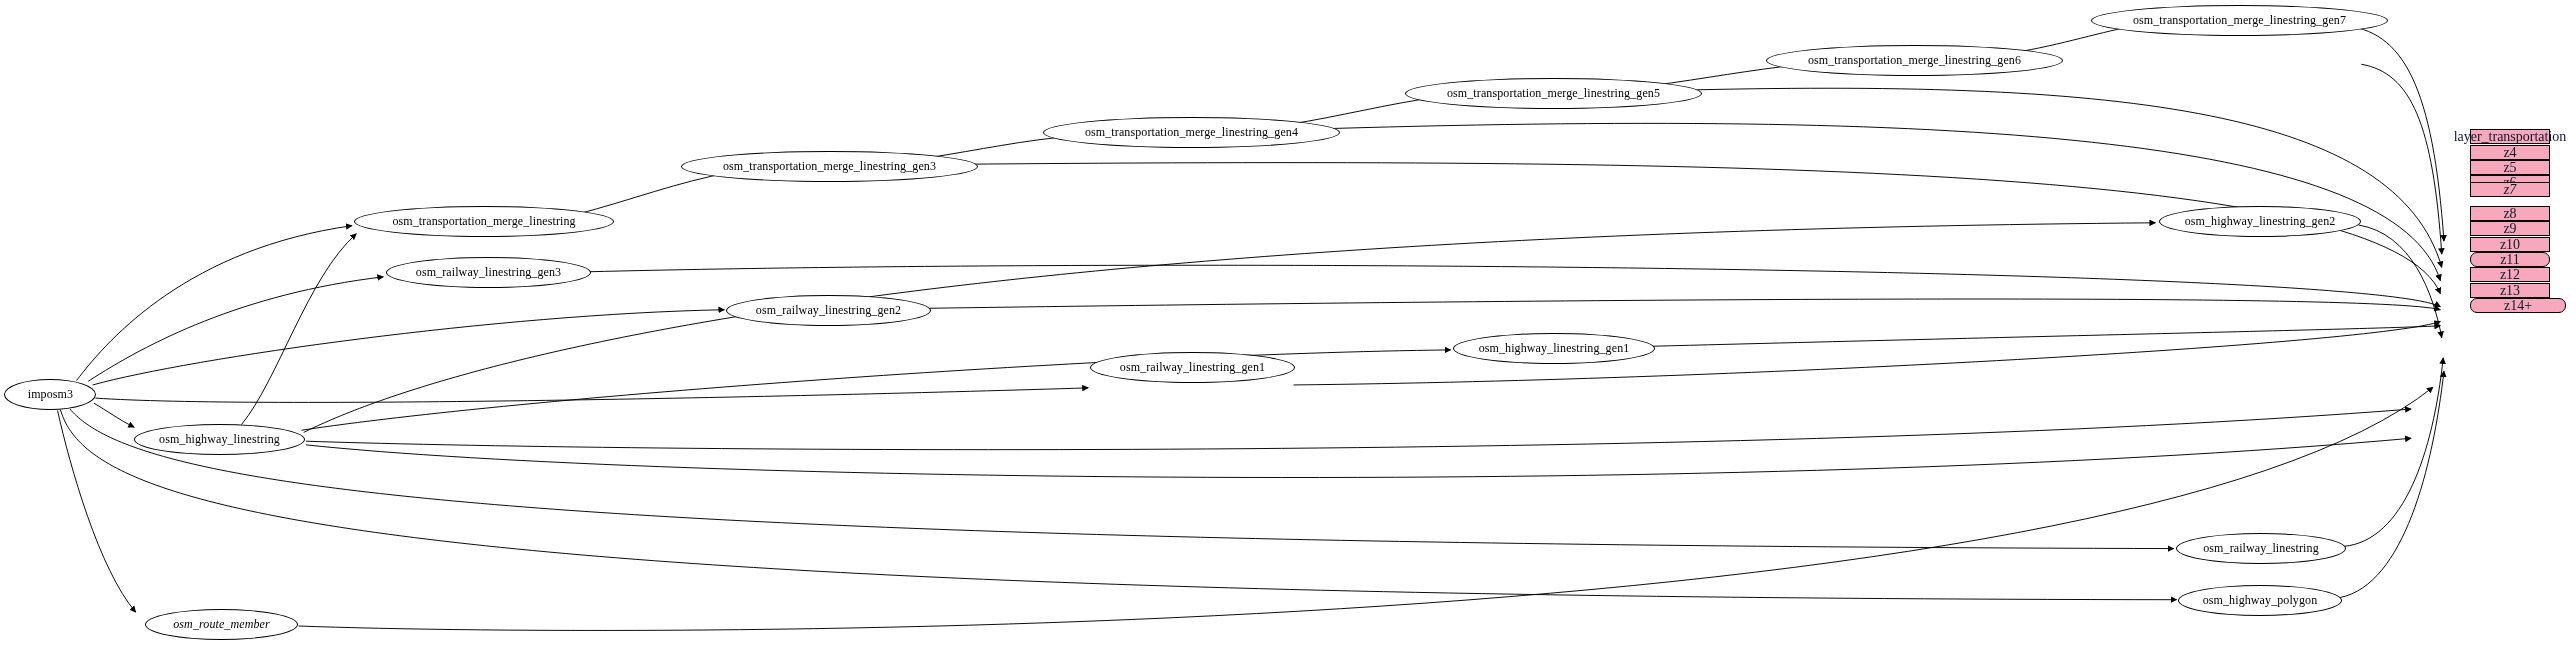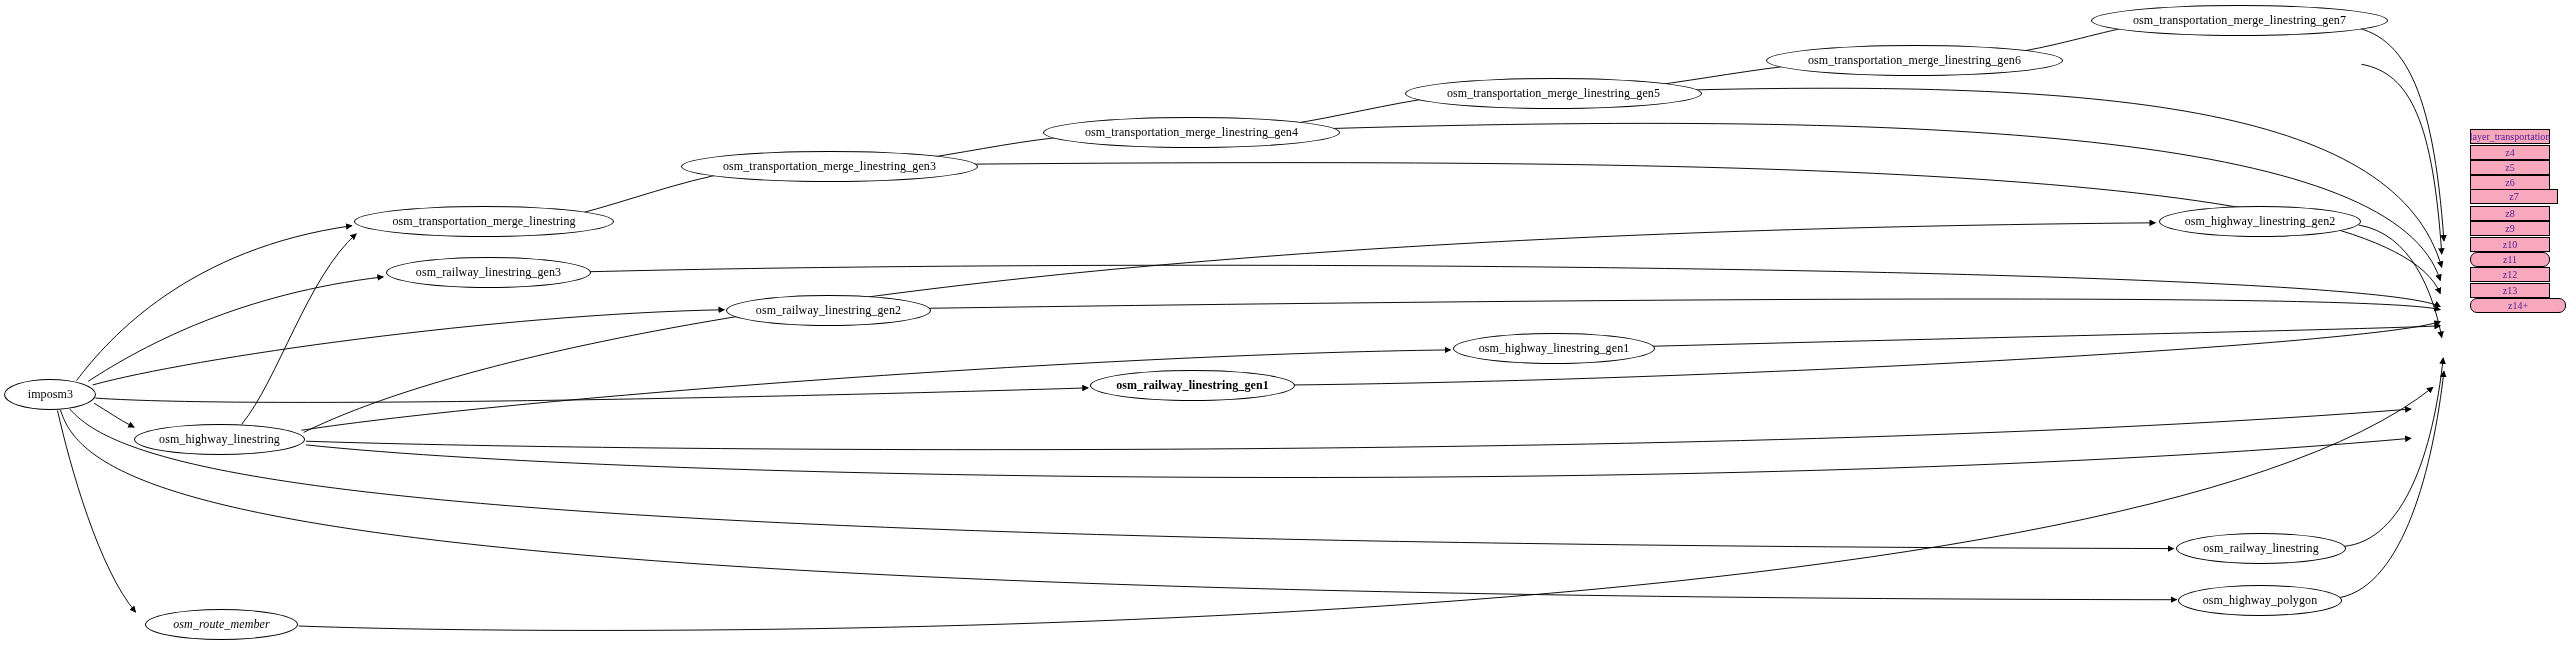--- a/index.html
+++ b/index.html
@@ -37,22 +37,22 @@
     letter-spacing: 0.1px;
   }
   .zoombox {
     position: absolute;
     box-sizing: border-box;
     display: flex;
     align-items: center;
     justify-content: center;
     background: #f8a8bc;
     border: 0.7px solid #000000;
-    color: #4c1d95;
-    font-size: 10px;
+    color: #0f172a;
+    font-size: 14px;
     white-space: nowrap;
   }
   .zoombox.header {
     background: #f8a8bc;
   }
 </style>
 </head>
 <body>
 
 <div id="canvas">
@@ -119,37 +119,37 @@
   </svg>
 
   <div id="nodes">
       <div class="node" style="left: 4.4px; top: 379px; width: 92px; height: 31px;">imposm3</div>
       <div class="node" style="left: 134px; top: 424px; width: 171px; height: 31px;">osm_highway_linestring</div>
       <div class="node" style="left: 145px; top: 609px; width: 153px; height: 31px; font-style: italic;">osm_route_member</div>
       <div class="node" style="left: 386px; top: 257px; width: 205px; height: 31px;">osm_railway_linestring_gen3</div>
       <div class="node" style="left: 354px; top: 206px; width: 260px; height: 31px;">osm_transportation_merge_linestring</div>
       <div class="node" style="left: 726px; top: 295px; width: 205px; height: 31px;">osm_railway_linestring_gen2</div>
       <div class="node" style="left: 681px; top: 151px; width: 297px; height: 31px;">osm_transportation_merge_linestring_gen3</div>
-      <div class="node" style="left: 1090px; top: 370px; width: 205px; height: 31px; font-weight: bold;">osm_railway_linestring_gen1</div>
+      <div class="node" style="left: 1090px; top: 352px; width: 205px; height: 31px;">osm_railway_linestring_gen1</div>
       <div class="node" style="left: 1043px; top: 117px; width: 297px; height: 31px;">osm_transportation_merge_linestring_gen4</div>
       <div class="node" style="left: 1453px; top: 333px; width: 202px; height: 31px;">osm_highway_linestring_gen1</div>
       <div class="node" style="left: 1405px; top: 78px; width: 297px; height: 31px;">osm_transportation_merge_linestring_gen5</div>
       <div class="node" style="left: 1766px; top: 45px; width: 297px; height: 31px;">osm_transportation_merge_linestring_gen6</div>
       <div class="node" style="left: 2091px; top: 5.1px; width: 297px; height: 31px;">osm_transportation_merge_linestring_gen7</div>
       <div class="node" style="left: 2159px; top: 206px; width: 202px; height: 31px;">osm_highway_linestring_gen2</div>
       <div class="node" style="left: 2176px; top: 533px; width: 170px; height: 31px;">osm_railway_linestring</div>
       <div class="node" style="left: 2178px; top: 585px; width: 164px; height: 31px;">osm_highway_polygon</div>
     </div>
 
   <div id="zoomtable">
       <div class="zoombox header" style="left: 2470px; top: 129px; width: 80px; height: 15.3px;">layer_transportation</div>
       <div class="zoombox" style="left: 2470px; top: 145px; width: 80px; height: 15.3px;">z4</div>
       <div class="zoombox" style="left: 2470px; top: 160px; width: 80px; height: 15.3px;">z5</div>
       <div class="zoombox" style="left: 2470px; top: 175px; width: 80px; height: 15.3px;">z6</div>
-      <div class="zoombox" style="left: 2470px; top: 189px; width: 88px; height: 15.3px;">z7</div>
+      <div class="zoombox" style="left: 2470px; top: 182px; width: 80px; height: 15.3px; font-style: italic;">z7</div>
       <div class="zoombox" style="left: 2470px; top: 206px; width: 80px; height: 15.3px;">z8</div>
       <div class="zoombox" style="left: 2470px; top: 221px; width: 80px; height: 15.3px;">z9</div>
       <div class="zoombox" style="left: 2470px; top: 237px; width: 80px; height: 15.3px;">z10</div>
       <div class="zoombox" style="left: 2470px; top: 252px; width: 80px; height: 15.3px; border-radius: 7px;">z11</div>
       <div class="zoombox" style="left: 2470px; top: 267px; width: 80px; height: 15.3px;">z12</div>
       <div class="zoombox" style="left: 2470px; top: 283px; width: 80px; height: 15.3px;">z13</div>
       <div class="zoombox" style="left: 2470px; top: 298px; width: 96px; height: 15.3px; border-radius: 7px;">z14+</div>
     </div>
 
 </div>

